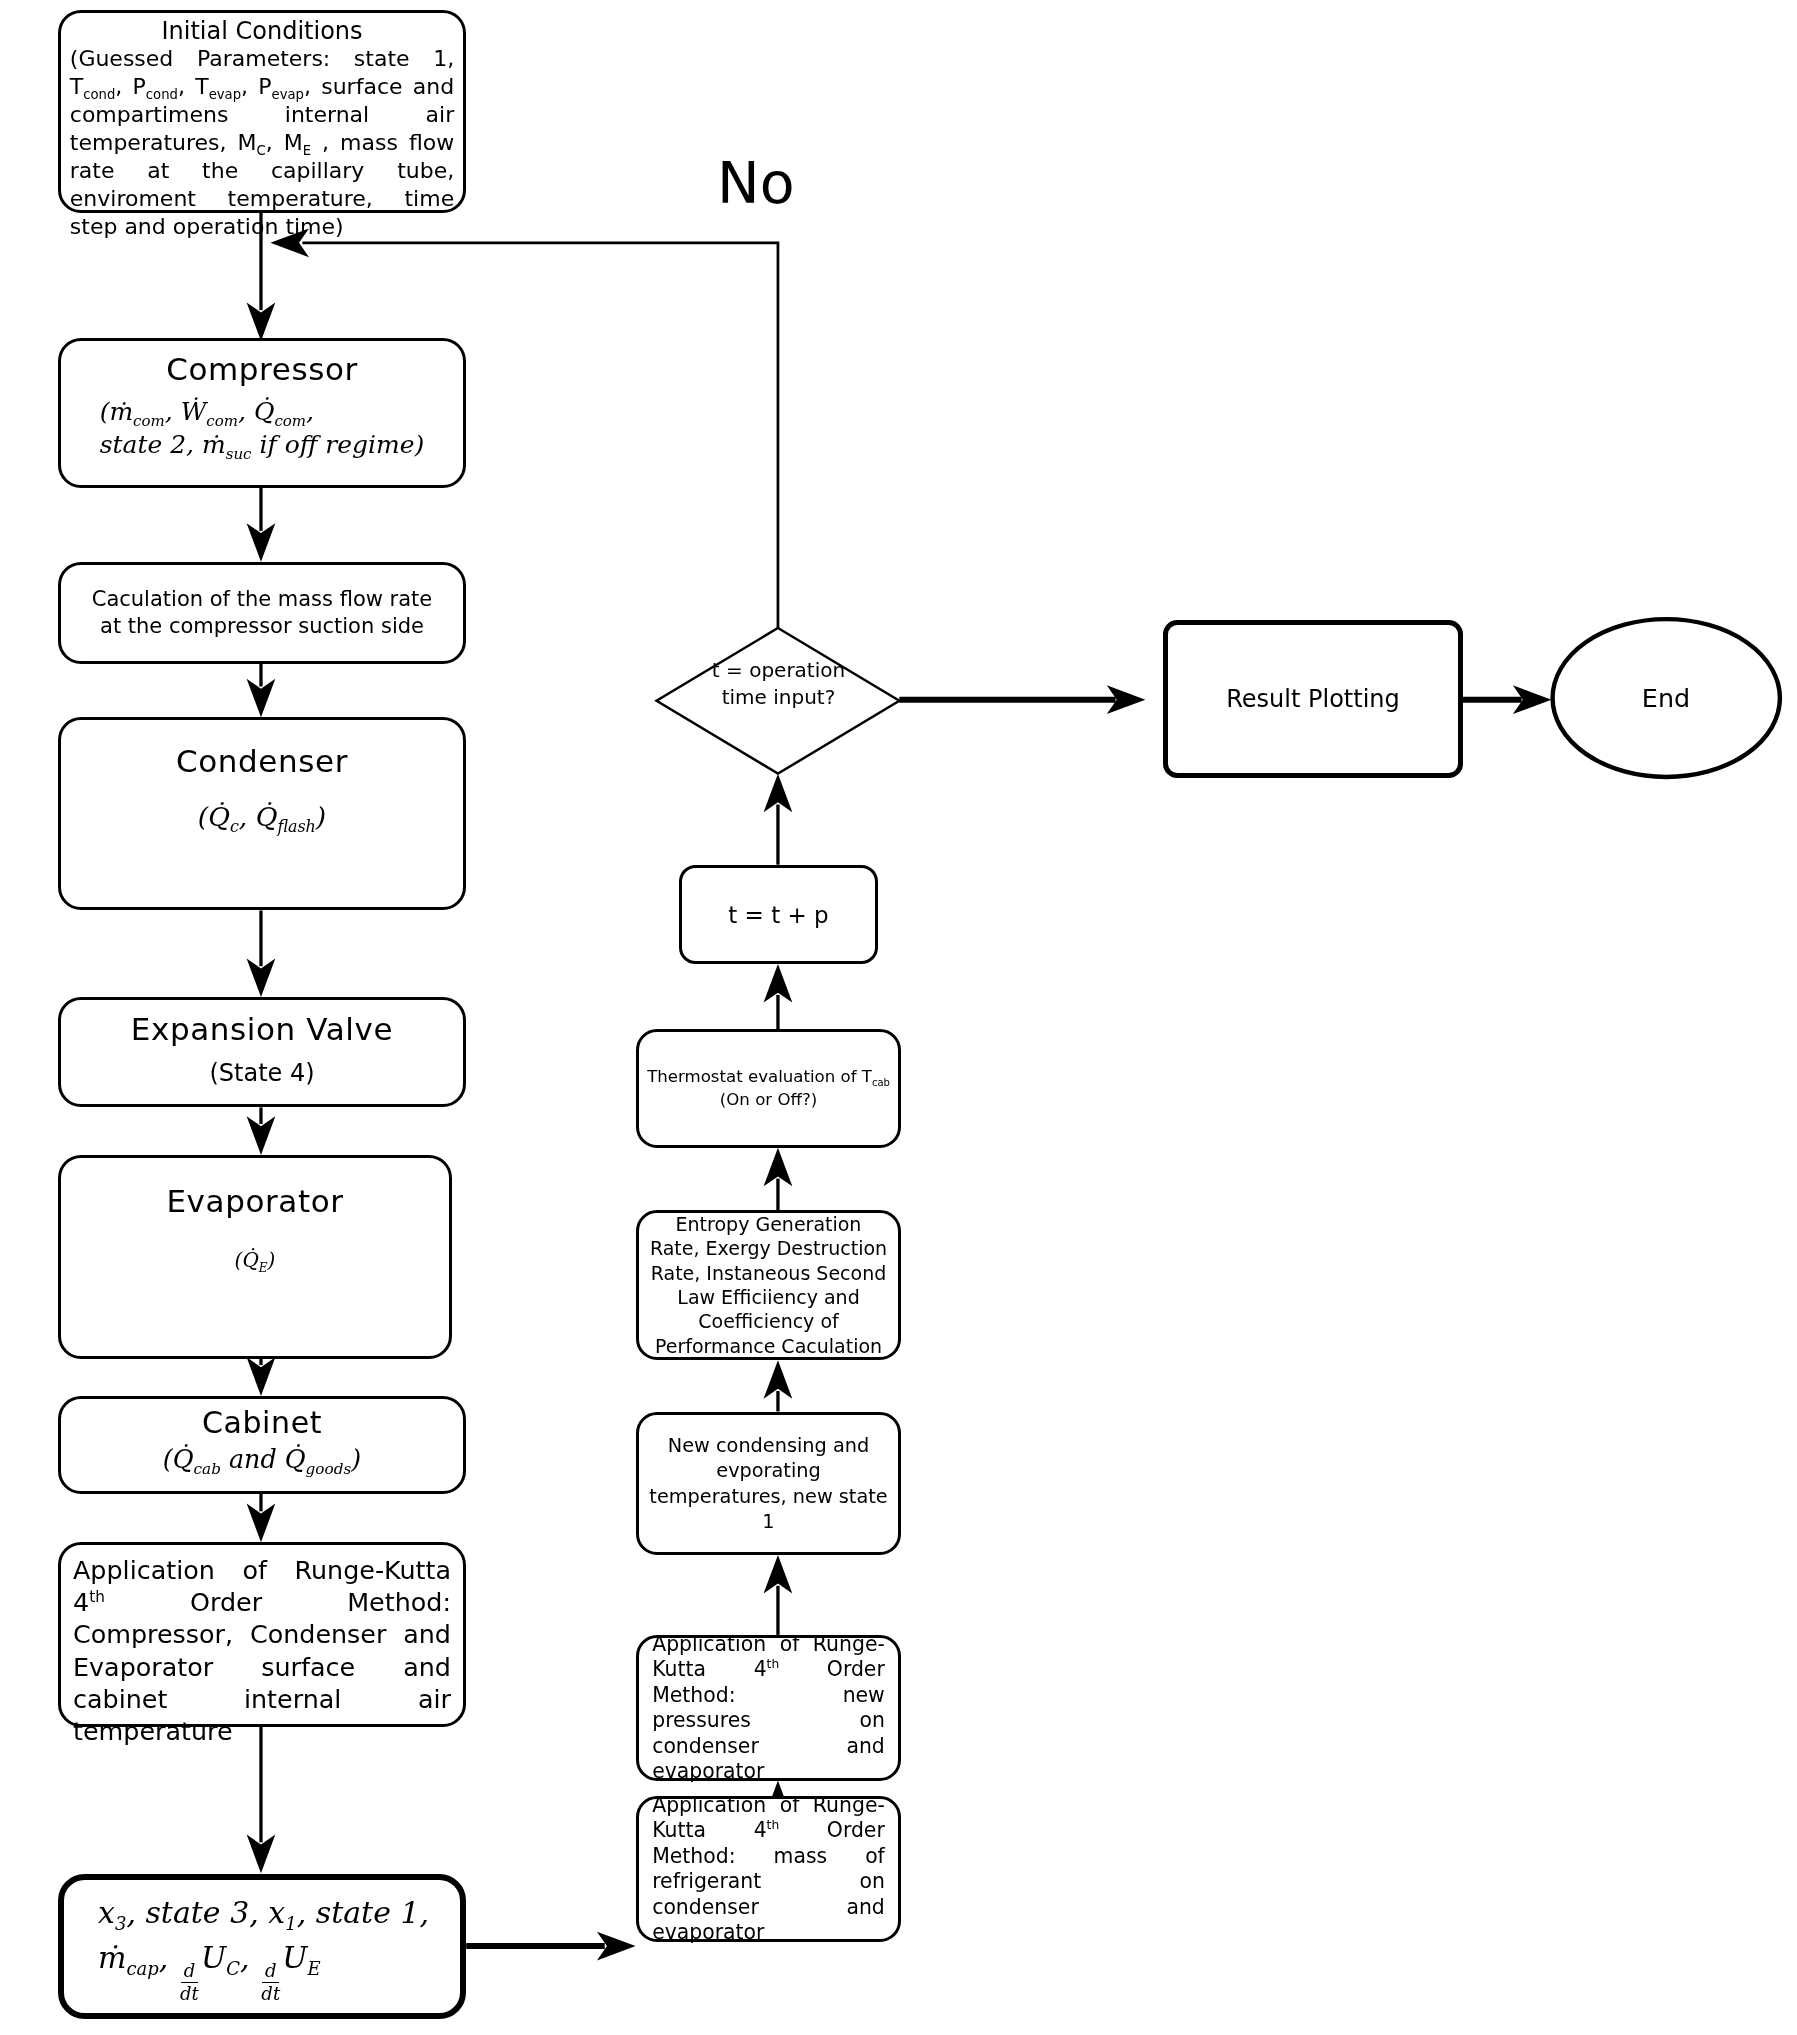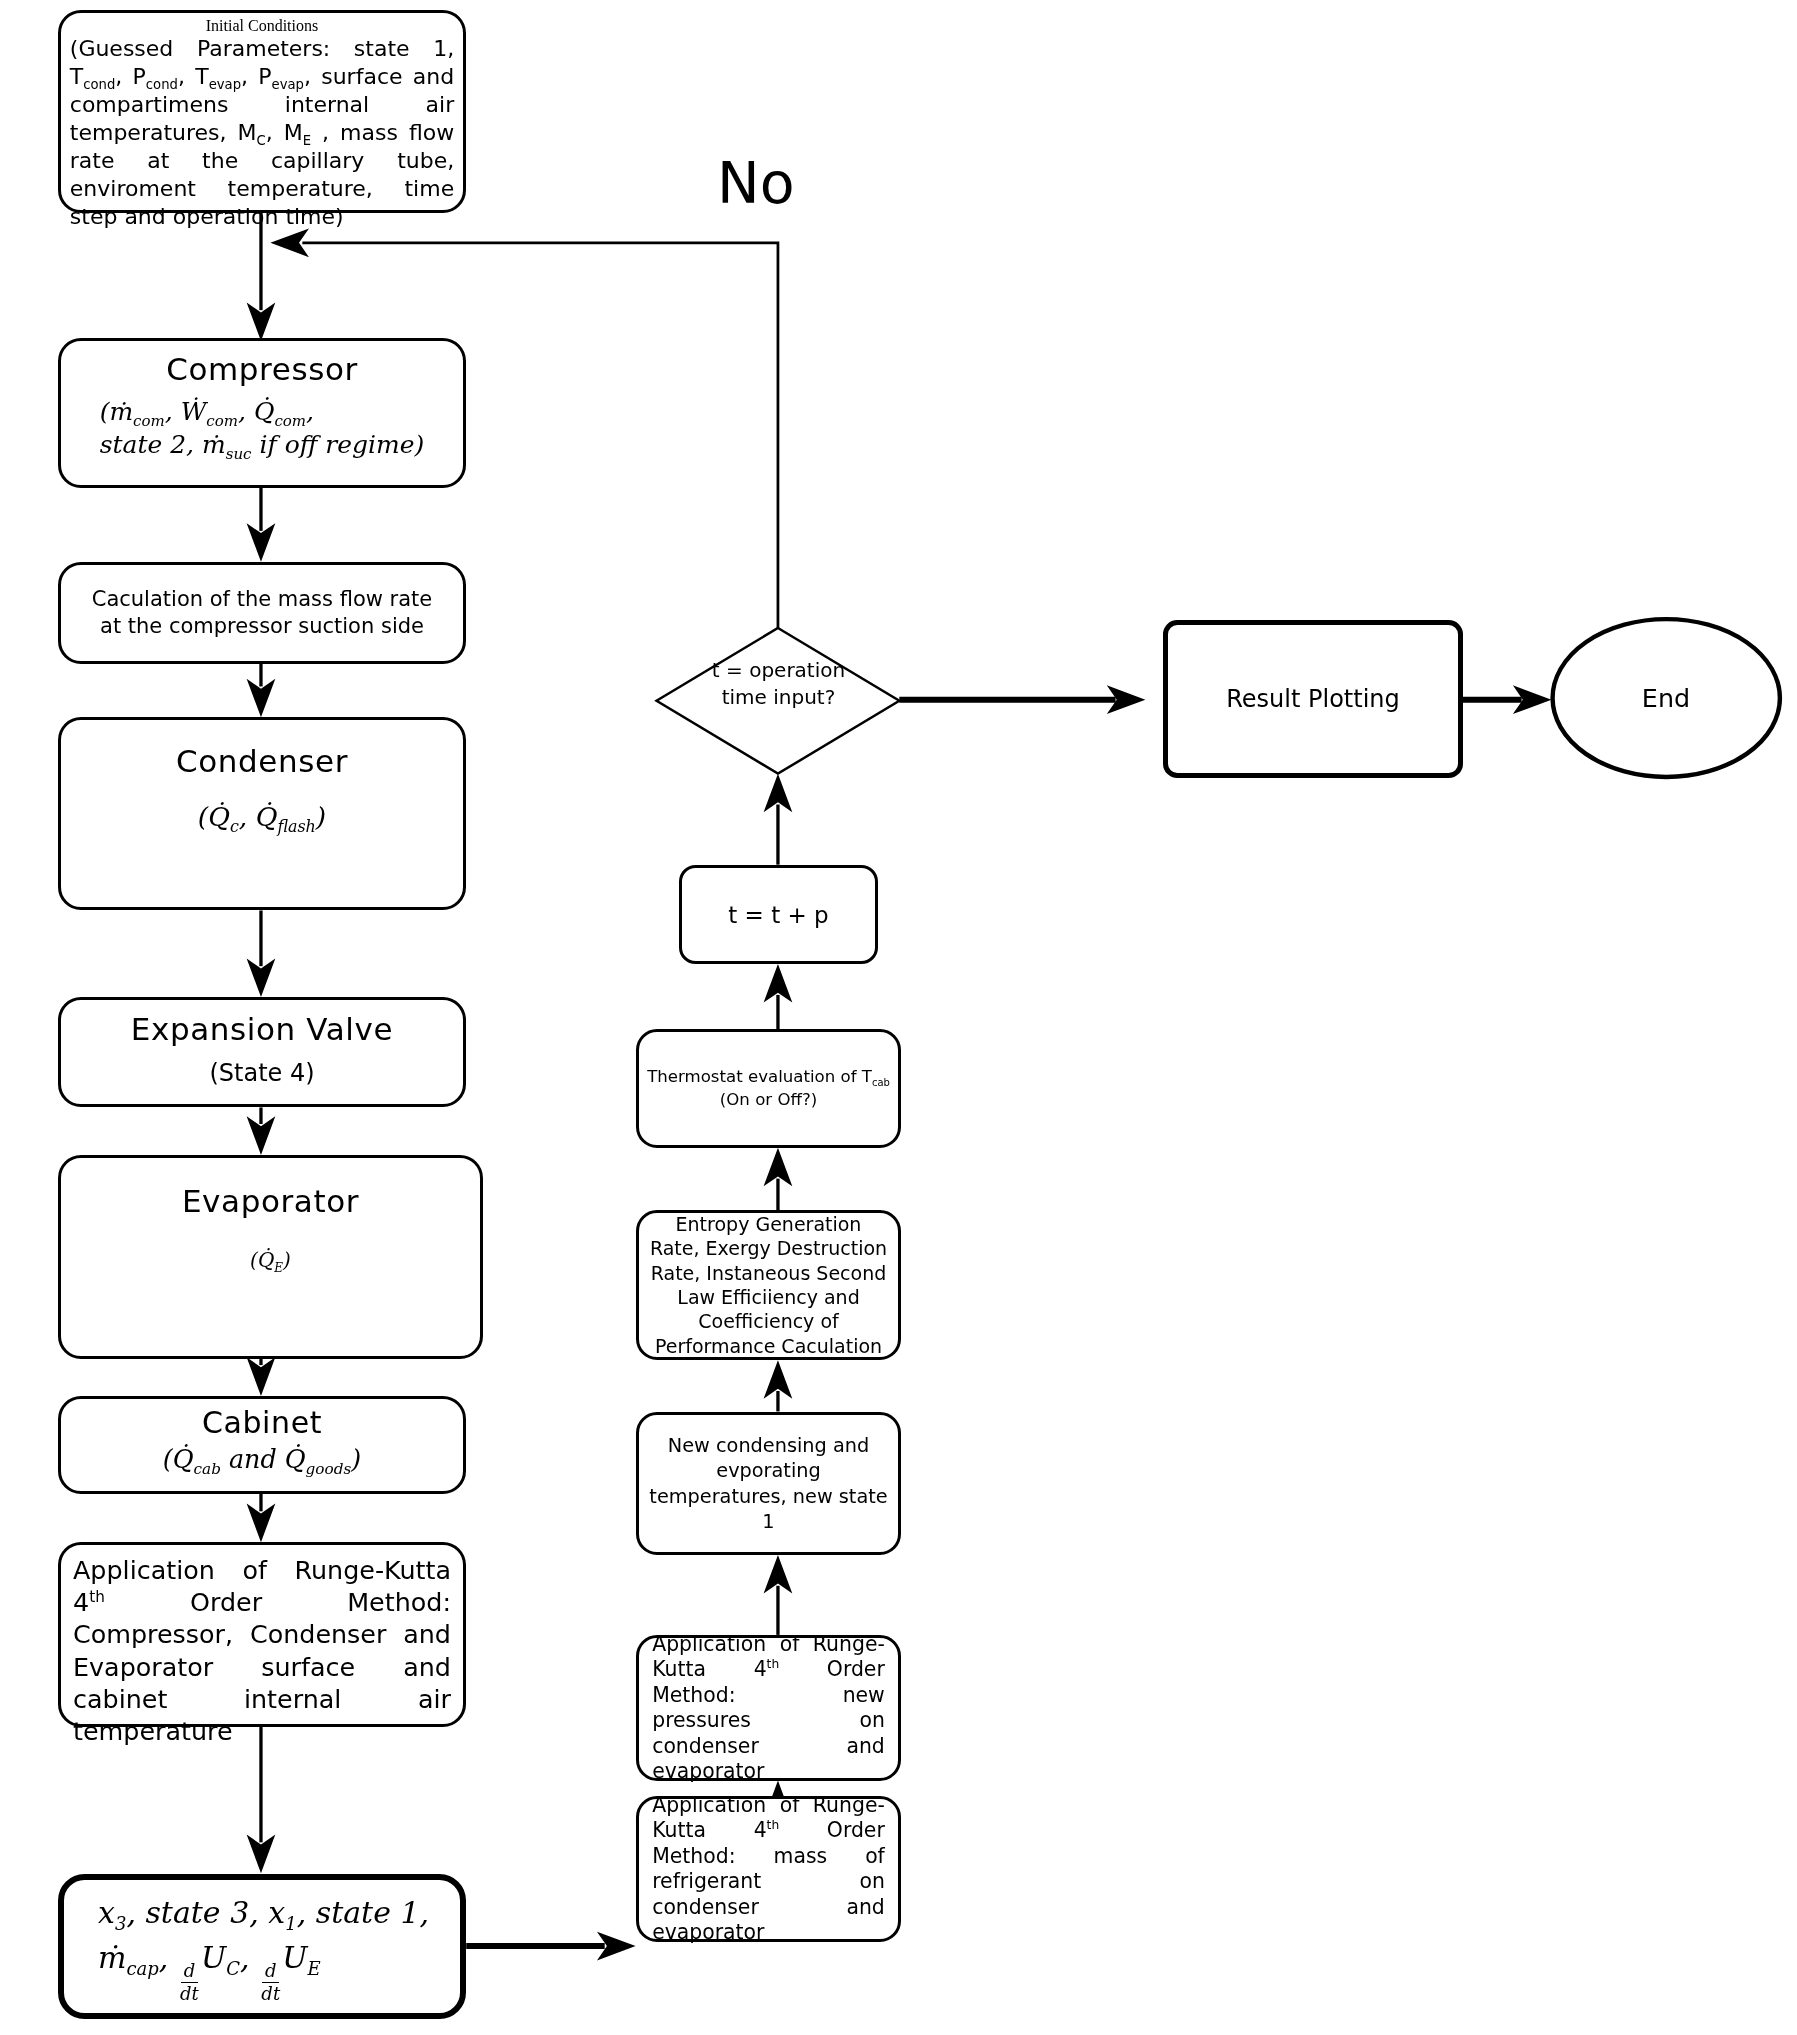--- a/index.html
+++ b/index.html
@@ -108,21 +108,21 @@
     </g>
 
     <polygon points="1410,1138 1630,1270 1410,1402 1190,1270" fill="#ffffff" stroke="#000" stroke-width="4.5"></polygon>
 
     <ellipse cx="3020" cy="1265" rx="206" ry="143" fill="#ffffff" stroke="#000" stroke-width="8"></ellipse>
   </svg>
 
   <div class="overlay-label" style="left:717px;top:150px;font-size:57px;">No</div>
 
   <div class="box" style="left:58px;top:10px;width:408px;height:203px;padding:4.4px 8.8px;">
-    <div class="title-md" style="font-size:16px;font-family:Liberation Serif, serif;">Initial Conditions</div>
+    <div class="title-md" style="font-size:24px;">Initial Conditions</div>
     <div class="jtext" style="font-size:22px;line-height:1.27;width:100%;">(Guessed Parameters: state 1, T<sub>cond</sub>, P<sub>cond</sub>, T<sub>evap</sub>, P<sub>evap</sub>, surface and compartimens internal air temperatures, M<sub>C</sub>, M<sub>E</sub> , mass flow rate at the capillary tube, enviroment temperature, time step and operation time)</div>
   </div>
 
   <div class="box" style="left:58px;top:338px;width:408px;height:150px;padding-top:10px;">
     <div class="title-lg">Compressor</div>
     <div class="math" style="margin-top:7.7px;font-size:25px;line-height:1.35;text-align:left;">
       <div>(ṁ<sub>com</sub>, Ẇ<sub>com</sub>, Q̇<sub>com</sub>,</div>
       <div>state 2, ṁ<sub>suc</sub> if off regime)</div>
     </div>
   </div>
@@ -137,21 +137,21 @@
   <div class="box" style="left:58px;top:717px;width:408px;height:193px;padding-top:23px;">
     <div class="title-lg">Condenser</div>
     <div class="math" style="margin-top:22px;font-size:26.5px;">(Q̇<sub>c</sub>, Q̇<sub>flash</sub>)</div>
   </div>
 
   <div class="box" style="left:58px;top:997px;width:408px;height:110px;padding-top:11px;">
     <div class="title-lg">Expansion Valve</div>
     <div style="margin-top:12px;font-size:24px;">(State 4)</div>
   </div>
 
-  <div class="box" style="left:58px;top:1155px;width:425px;height:204px;padding-top:25px;">
+  <div class="box" style="left:58px;top:1155px;width:394px;height:204px;padding-top:25px;">
     <div class="title-lg">Evaporator</div>
     <div class="math" style="margin-top:29px;font-size:20px;">(Q̇<sub>E</sub>)</div>
   </div>
 
   <div class="box" style="left:58px;top:1396px;width:408px;height:98px;padding-top:5.5px;">
     <div class="title-lg" style="font-size:30px;">Cabinet</div>
     <div class="math" style="margin-top:4.4px;font-size:25.4px;">(Q̇<sub>cab</sub> and Q̇<sub>goods</sub>)</div>
   </div>
 
   <div class="box" style="left:58px;top:1542px;width:408px;height:185px;padding:8.8px 12px;">

